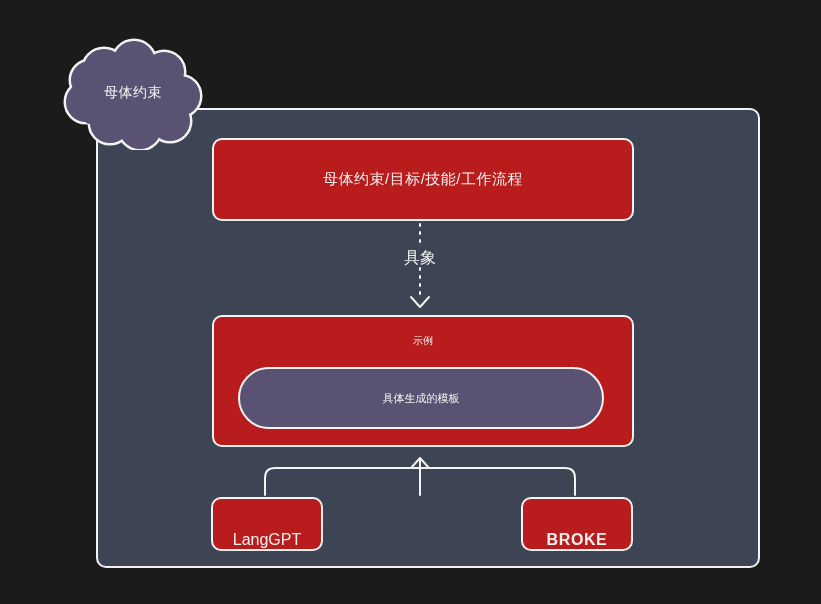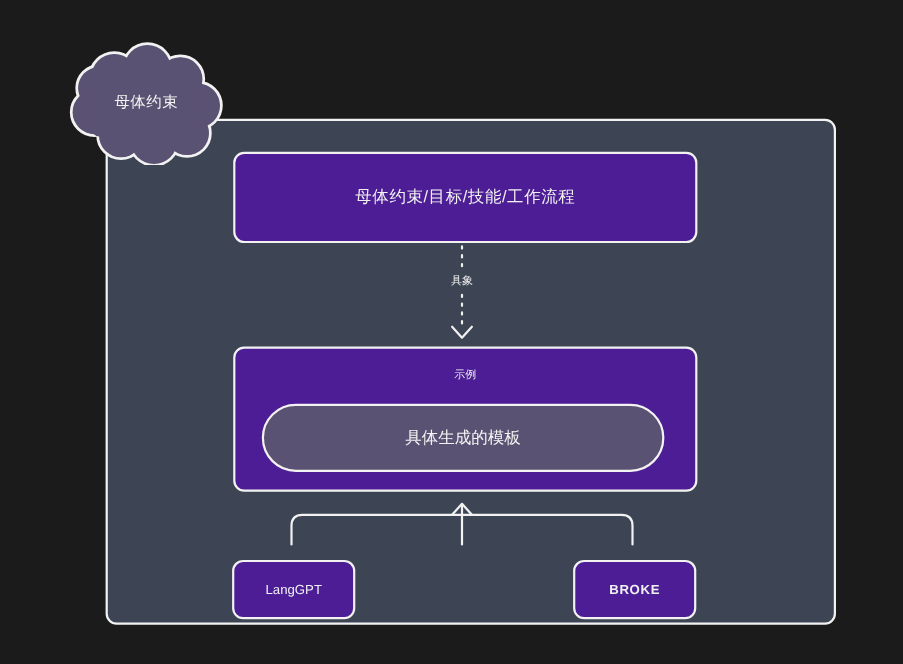--- a/index.html
+++ b/index.html
@@ -32,21 +32,21 @@
     height: 460px;
     background: #3d4554;
     border: 2px solid #f2f2f2;
     border-radius: 10px;
     box-sizing: border-box;
   }
 
   
   .box {
     position: absolute;
-    background: #4c1d95;
+    background: #b91c1c;
     border: 2px solid #f2f2f2;
     border-radius: 10px;
     box-sizing: border-box;
     color: #f2f2f2;
   }
 
   .box-top {
     left: 114px;
     top: 28px;
     width: 422px;
@@ -85,32 +85,32 @@
     width: 366px;
     height: 62px;
     background: #5a5272;
     border: 2px solid #f2f2f2;
     border-radius: 34px;
     box-sizing: border-box;
     display: flex;
     align-items: center;
     justify-content: center;
     color: #f4f4f4;
-    font-size: 15px;
+    font-size: 11px;
   }
 
   
   .box-bottom {
-    top: 399px;
+    top: 387px;
     width: 112px;
     height: 54px;
     display: flex;
-    align-items: center;
-    justify-content: center;
-    font-size: 12px;
+    align-items: flex-end;
+    justify-content: center;
+    font-size: 16px;
     color: #f0f0f0;
   }
   .bb-1 { left: 113px; }
   .bb-2 { left: 268px; }
   .bb-3 { left: 423px; }
   .bb-3 .label { font-weight: bold; letter-spacing: 0.6px; }
 
   
   .overlay {
     position: absolute;
@@ -144,21 +144,21 @@
   }
 
   
   .juxiang-label {
     position: absolute;
     left: 390px;
     top: 248px;
     width: 60px;
     text-align: center;
     color: #f0f0f0;
-    font-size: 10px;
+    font-size: 16px;
   }
 </style>
 </head>
 <body>
 
 <div class="canvas">
 
   <div class="panel">
 
     <div class="box box-top">

